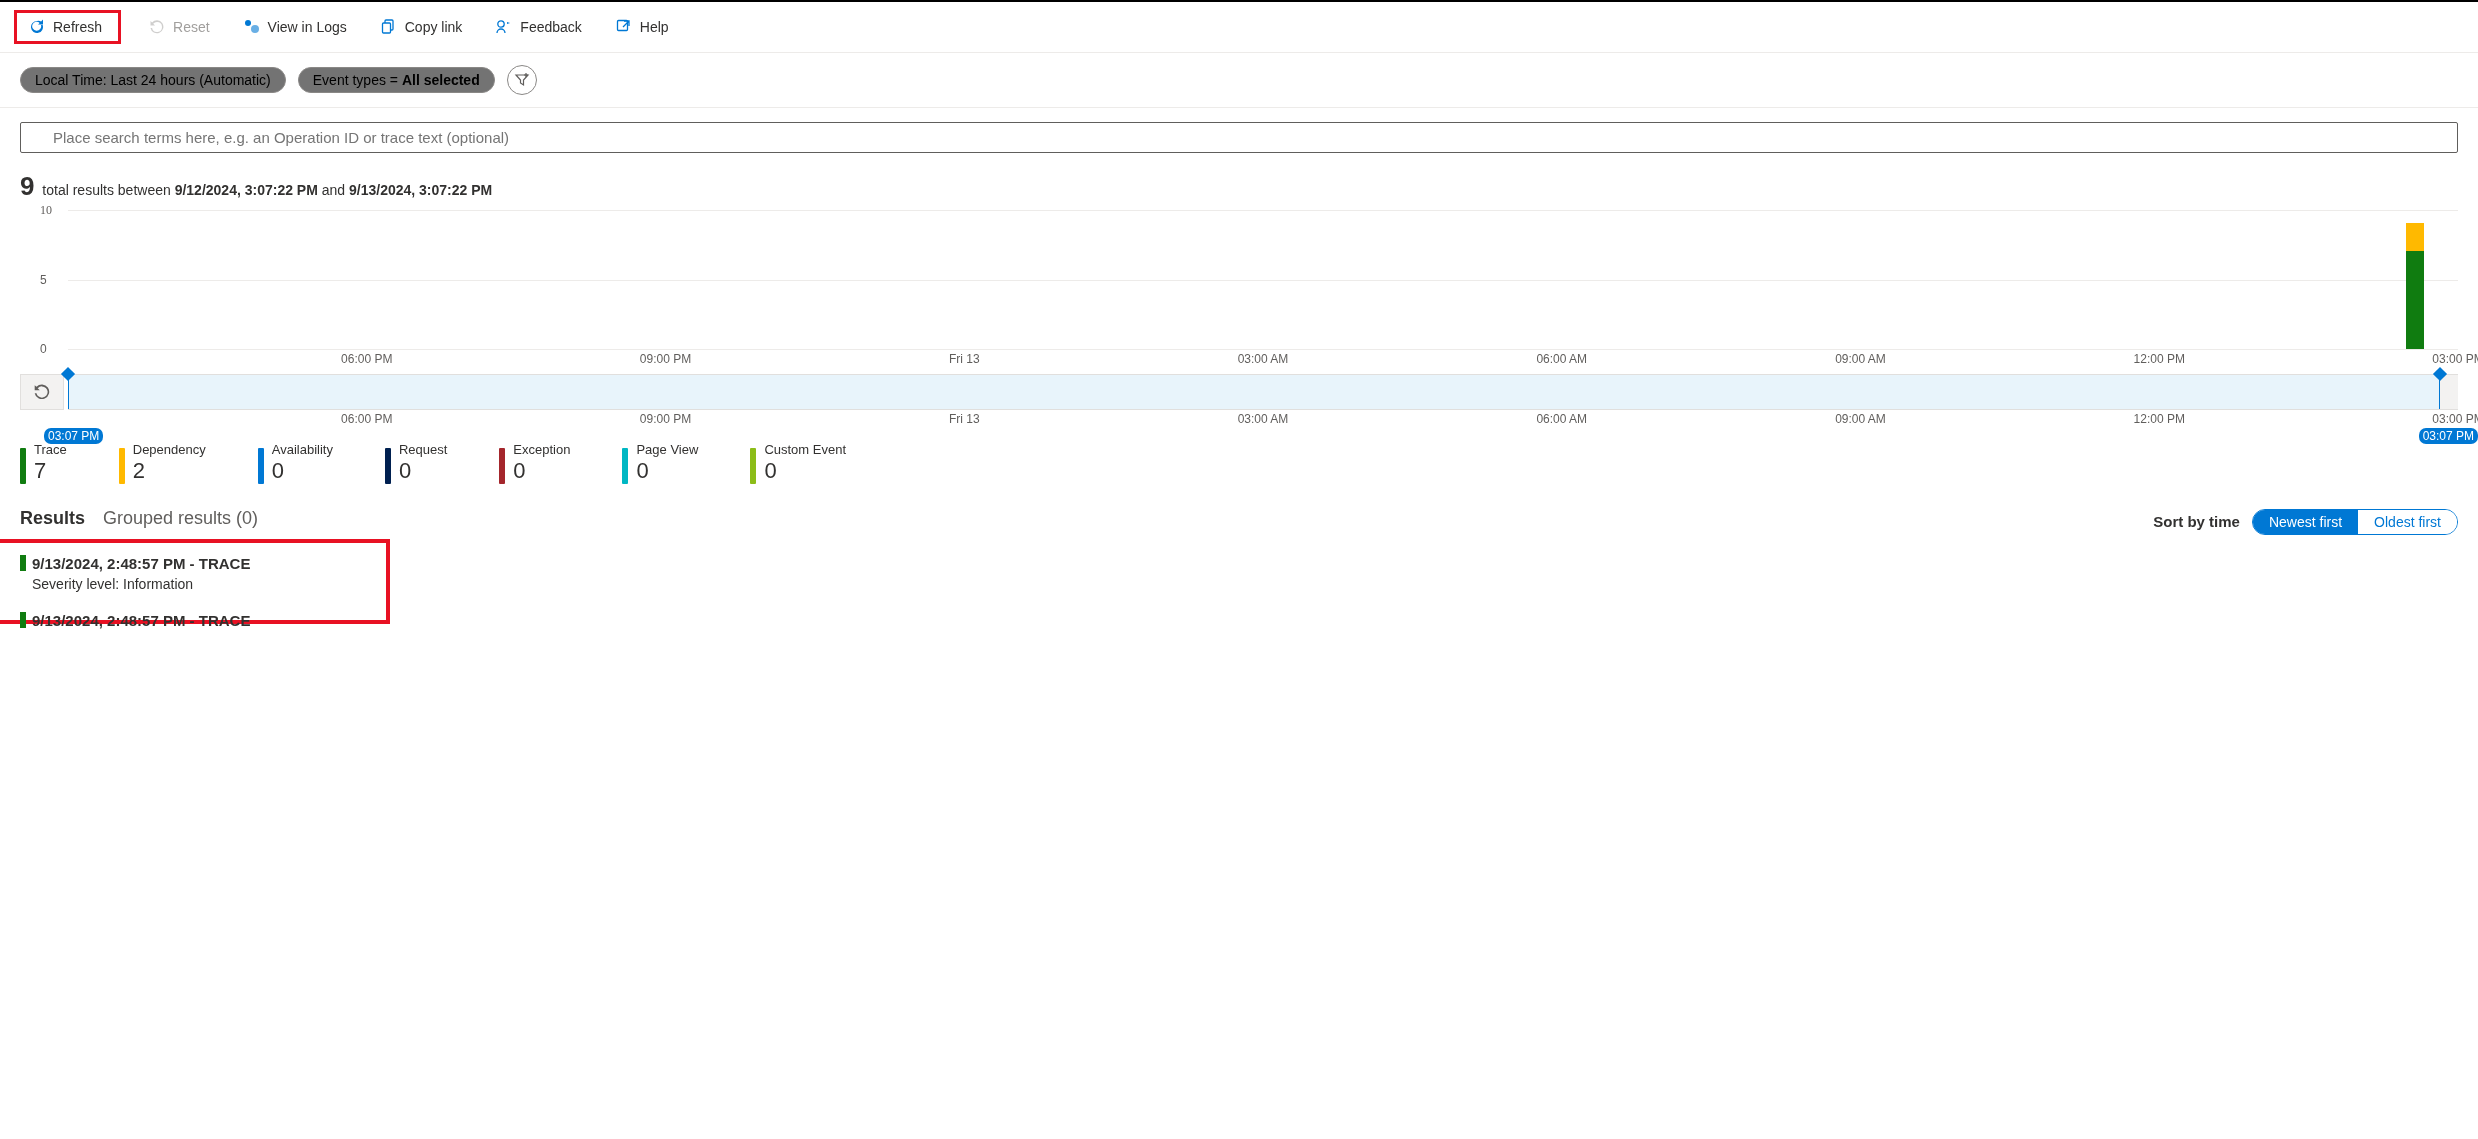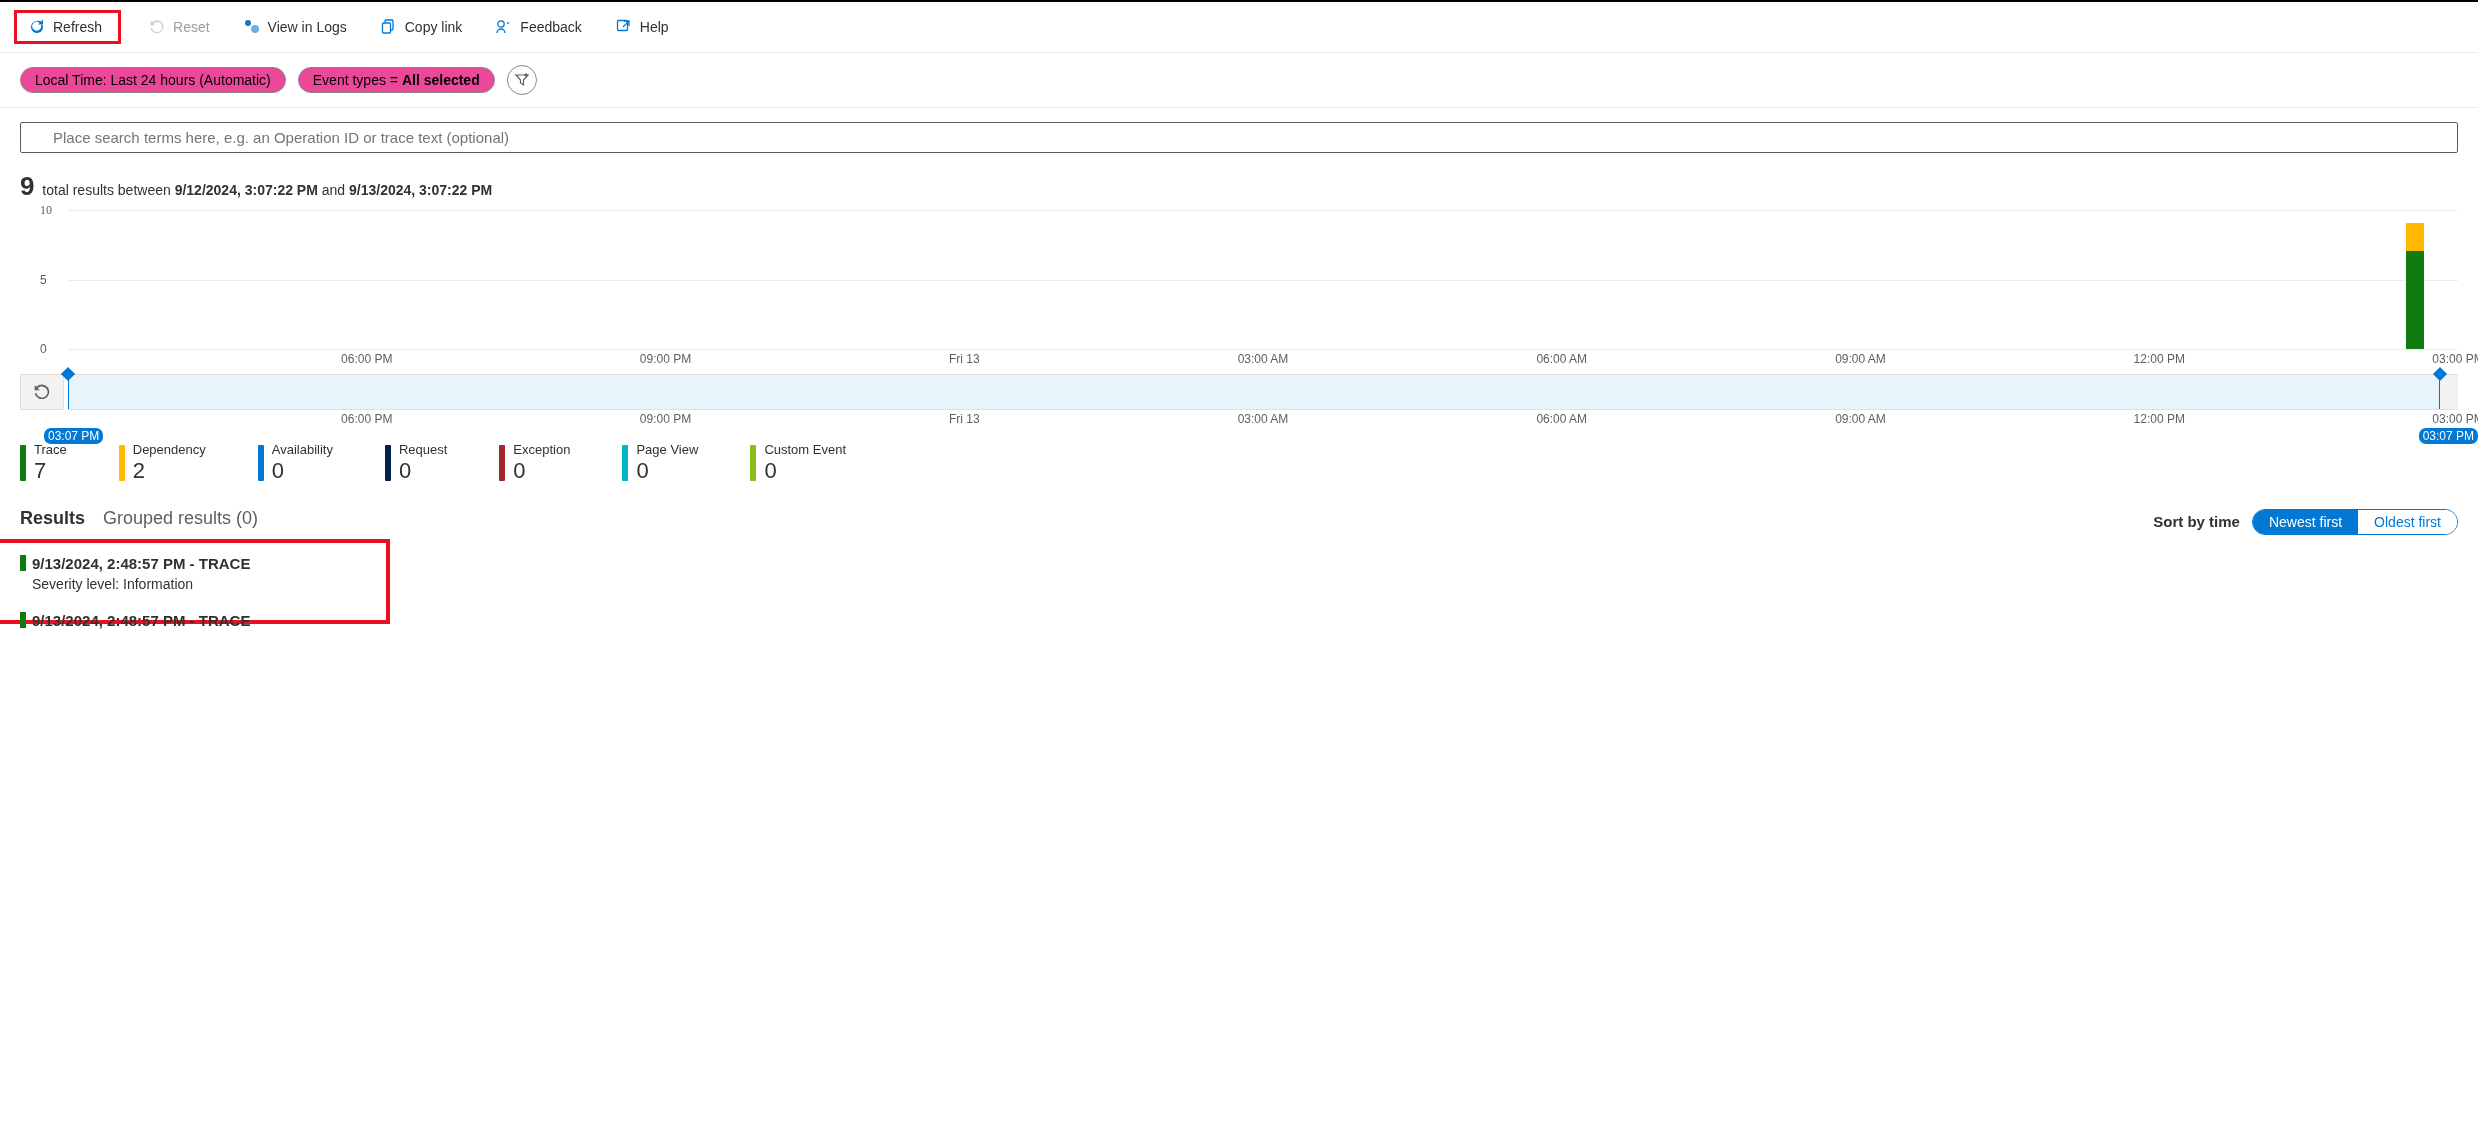--- a/index.html
+++ b/index.html
@@ -44,21 +44,21 @@
     align-items: center;
     gap: 12px;
     padding: 12px 20px;
     border-bottom: 1px solid #edebe9;
   }
   .pill {
     border: 1px solid #8a8886;
     border-radius: 20px;
     padding: 4px 14px;
     font-size: 14px;
-    background: #ec4899;
+    background: #737373;
     cursor: pointer;
     white-space: nowrap;
   }
   .pill .bold { font-weight: 600; }
   .pill-icon {
     width: 30px; height: 30px;
     border-radius: 50%;
     border: 1px solid #8a8886;
     display: inline-flex; align-items: center; justify-content: center;
     cursor: pointer;
@@ -194,21 +194,21 @@
   .brush-edge-label {
     position: absolute; background: #0078d4; color: #fff; font-size: 12px; padding: 1px 4px; border-radius: 7px;
   }
   
   .legend-row {
     display: flex;
     gap: 52px;
     padding: 10px 20px 16px 20px;
     flex-wrap: wrap;
   }
-  .legend-item { display: flex; align-items: center; gap: 8px; cursor: pointer; }
+  .legend-item { display: flex; align-items: flex-end; gap: 8px; cursor: pointer; }
   .legend-swatch { width: 6px; height: 36px; border-radius: 1px; }
   .legend-text { display: flex; flex-direction: column; line-height: 1.2; }
   .legend-label { font-size: 13px; color: #323130; }
   .legend-count { font-size: 22px; color: #323130; }
   
   .results-head {
     display: flex;
     justify-content: space-between;
     align-items: flex-end;
     padding: 8px 20px 10px;

